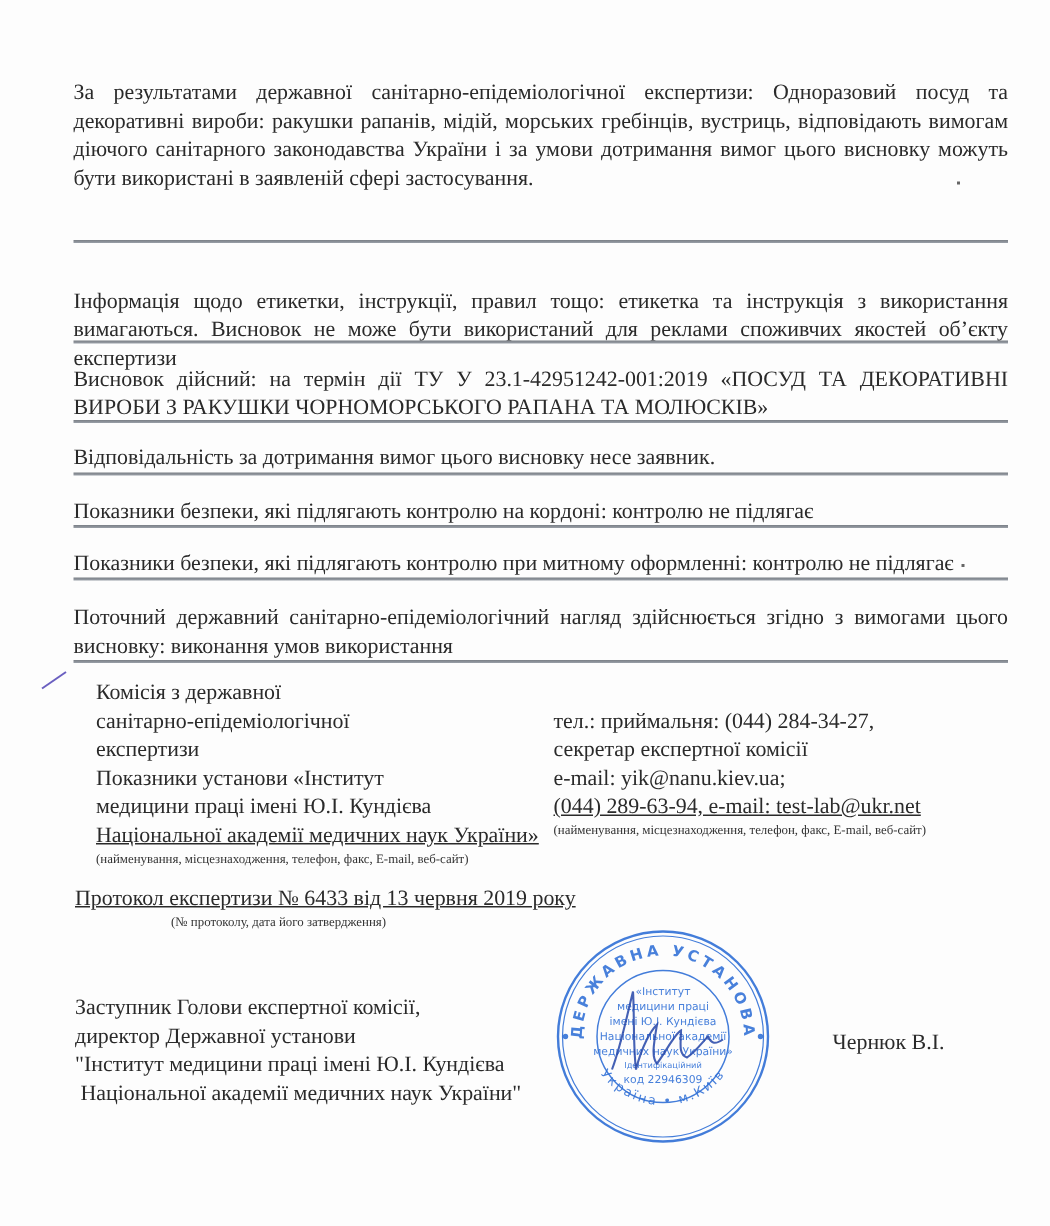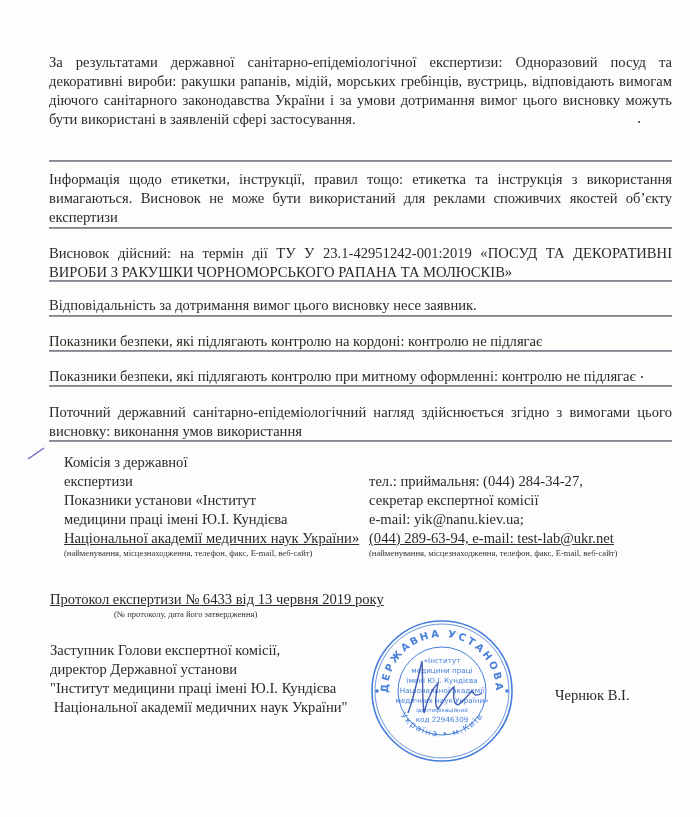--- a/index.html
+++ b/index.html
@@ -22,21 +22,21 @@
 <body>
 
 <div class="page">
 
   <div class="sec" style="top:53px;">
     <p>За результатами державної санітарно-епідеміологічної експертизи: Одноразовий посуд та декоративні вироби: ракушки рапанів, мідій, морських гребінців, вустриць, відповідають вимогам діючого санітарного законодавства України і за умови дотримання вимог цього висновку можуть бути використані в заявленій сфері застосування.</p>
   </div>
   <div class="rule" style="top:160px;"></div>
 
 
-  <div class="sec" style="top:170px;">
+  <div class="sec" style="top:192px;">
     <p>Інформація щодо етикетки, інструкції, правил тощо: етикетка та інструкція з використання вимагаються. Висновок не може бути використаний для реклами споживчих якостей об’єкту експертизи</p>
   </div>
   <div class="rule" style="top:227px;"></div>
 
   <div class="sec" style="top:244px;">
     <p>Висновок дійсний: на термін дії ТУ У   23.1-42951242-001:2019 «ПОСУД ТА ДЕКОРАТИВНІ ВИРОБИ З РАКУШКИ ЧОРНОМОРСЬКОГО РАПАНА ТА МОЛЮСКІВ»</p>
   </div>
   <div class="rule" style="top:280px;"></div>
 
   <div class="sec" style="top:296px;">
@@ -58,41 +58,42 @@
     <p>Поточний державний санітарно-епідеміологічний нагляд здійснюється згідно з вимогами цього висновку: виконання умов використання</p>
   </div>
   <div class="rule" style="top:440px;"></div>
 
   <svg class="mark" style="left:26px; top:445px;" width="20" height="16">
     <line x1="2" y1="14" x2="18" y2="3" stroke="#6a5fc0" stroke-width="1.3"></line>
   </svg>
 
   <div class="block" style="left:64px; top:453px;">
     <div>Комісія з державної</div>
+    <div>санітарно-епідеміологічної</div>
     <div>експертизи</div>
     <div>Показники установи «Інститут</div>
     <div>медицини праці імені Ю.І. Кундієва</div>
     <div class="u">Національної академії медичних наук України»</div>
     <div class="caption">(найменування, місцезнаходження, телефон, факс, E-mail, веб-сайт)</div>
   </div>
 
   <div class="block" style="left:369px; top:472px;">
     <div>тел.: приймальня: (044) 284-34-27,</div>
     <div>секретар експертної комісії</div>
     <div>e-mail: yik@nanu.kiev.ua;</div>
     <div class="u">(044) 289-63-94, e-mail: test-lab@ukr.net</div>
     <div class="caption">(найменування, місцезнаходження, телефон, факс, E-mail, веб-сайт)</div>
   </div>
 
   <div class="block" style="left:50px; top:590px;">
     <div class="u">Протокол експертизи № 6433 від  13 червня  2019 року</div>
     <div class="caption" style="padding-left:64px;">(№ протоколу, дата його затвердження)</div>
   </div>
 
-  <div class="block" style="left:50px; top:641px;">
+  <div class="block" style="left:50px; top:663px;">
     <div>Заступник Голови експертної комісії,</div>
     <div>директор Державної установи</div>
     <div>"Інститут медицини праці імені Ю.І. Кундієва</div>
     <div style="white-space:pre;"> Національної академії медичних наук України"</div>
   </div>
 
   <div class="block" style="left:555px; top:686px;">Чернюк В.І.</div>
 
   <svg class="stamp" viewBox="0 0 148 148">
     <defs>

